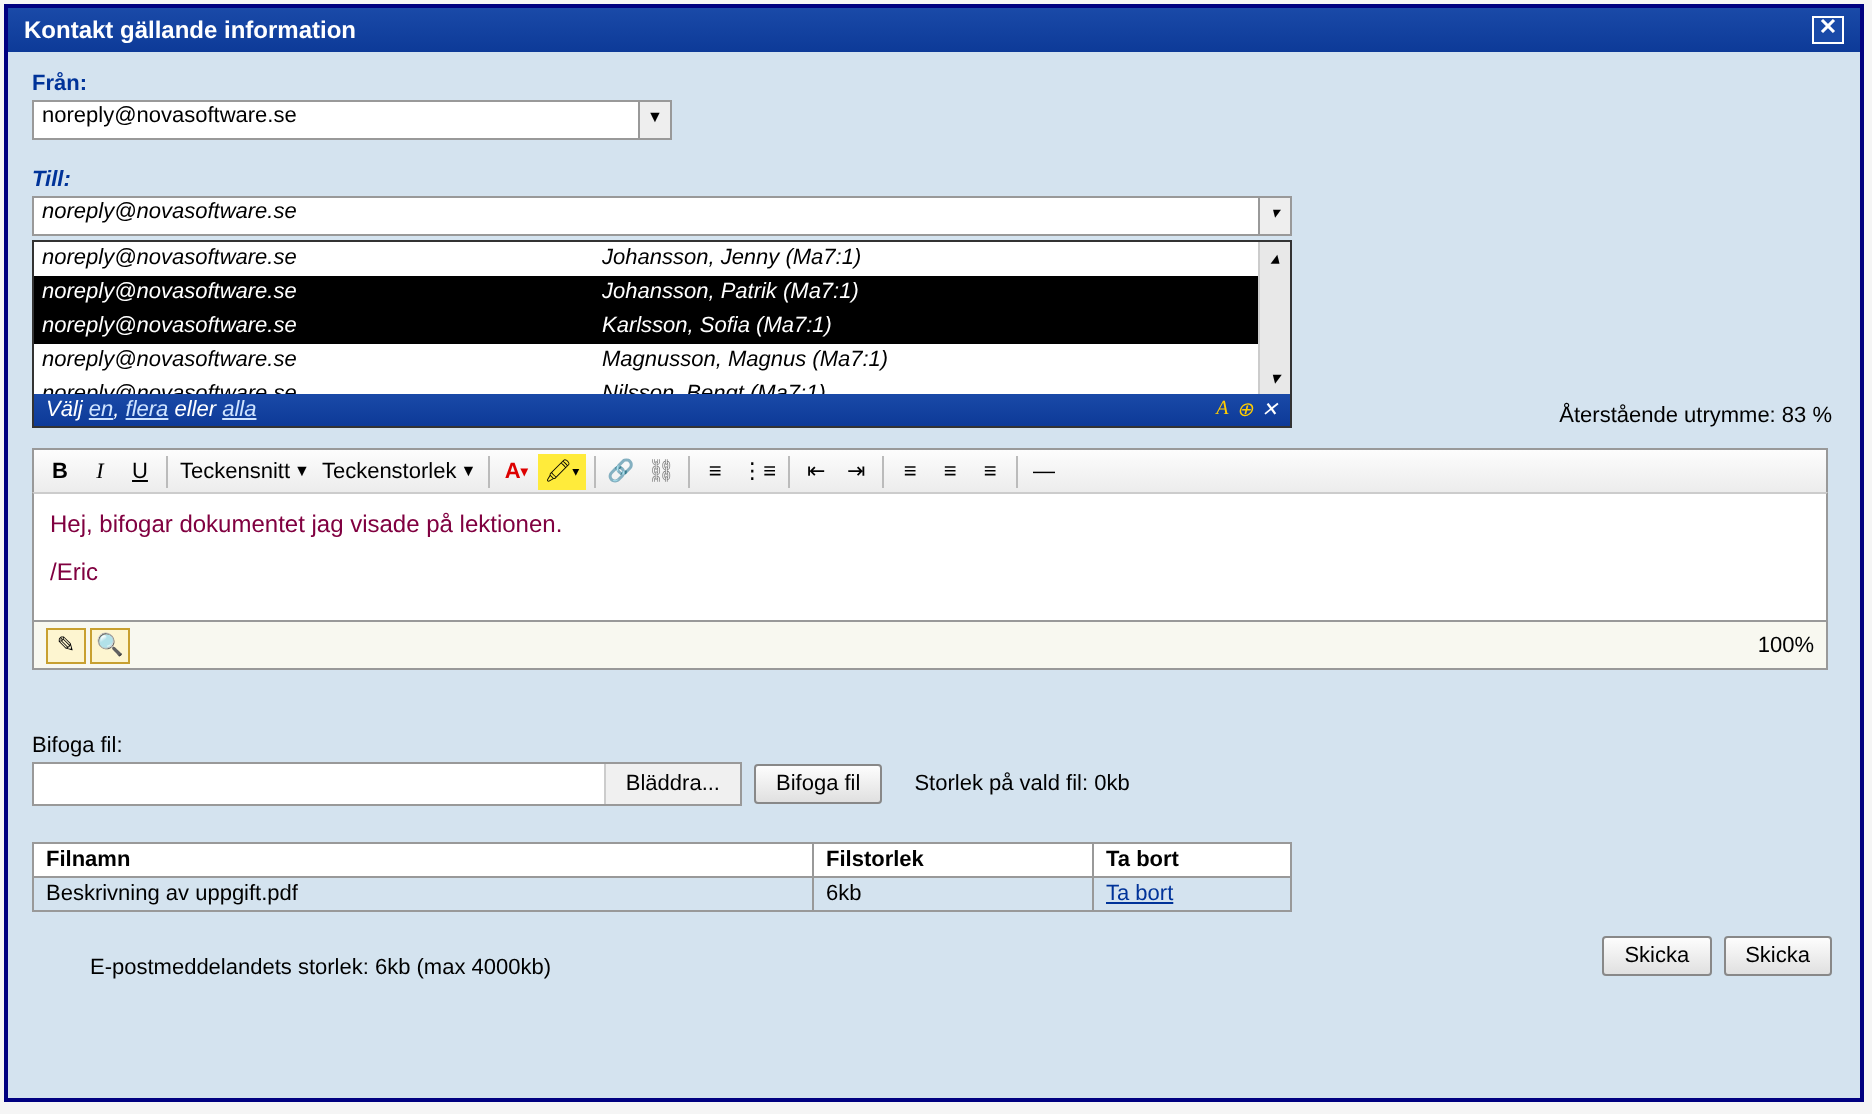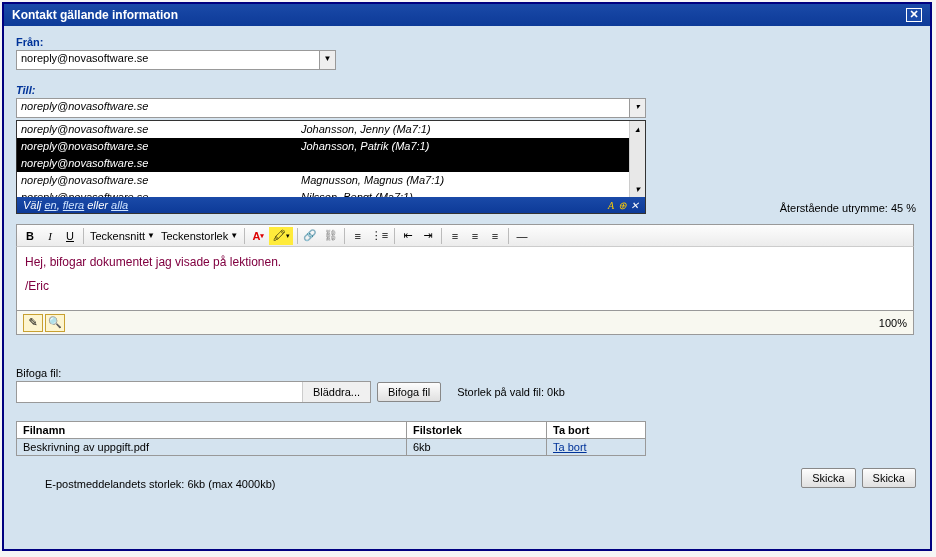--- a/index.html
+++ b/index.html
@@ -340,20 +340,21 @@
           <div class="dropdown-row">
             <span class="email">noreply@novasoftware.se</span>
             <span class="name">Johansson, Jenny (Ma7:1)</span>
           </div>
           <div class="dropdown-row sel">
             <span class="email">noreply@novasoftware.se</span>
             <span class="name">Johansson, Patrik (Ma7:1)</span>
           </div>
           <div class="dropdown-row sel">
             <span class="email">noreply@novasoftware.se</span>
+            <span class="name">Karlsson, Sofia (Ma7:1)</span>
           </div>
           <div class="dropdown-row">
             <span class="email">noreply@novasoftware.se</span>
             <span class="name">Magnusson, Magnus (Ma7:1)</span>
           </div>
           <div class="dropdown-row">
             <span class="email">noreply@novasoftware.se</span>
             <span class="name">Nilsson, Bengt (Ma7:1)</span>
           </div>
           <div class="dropdown-scroll">
@@ -367,21 +368,21 @@
           </div>
           <div class="icons">
             <span style="font-family:serif;">A</span>
             <span>⊕</span>
             <span style="color:#fff;">✕</span>
           </div>
         </div>
       </div>
     </div>
 
-    <div class="remaining">Återstående utrymme: 45 %</div>
+    <div class="remaining">Återstående utrymme: 83 %</div>
 
     <div class="toolbar">
       <span class="tb-btn" style="font-weight:bold;">B</span>
       <span class="tb-btn" style="font-style:italic;font-family:serif;">I</span>
       <span class="tb-btn" style="text-decoration:underline;">U</span>
       <span class="tb-sep"></span>
       <span class="tb-dd">
           <span>Teckensnitt</span>
           <span class="caret">▼</span>
         </span>

